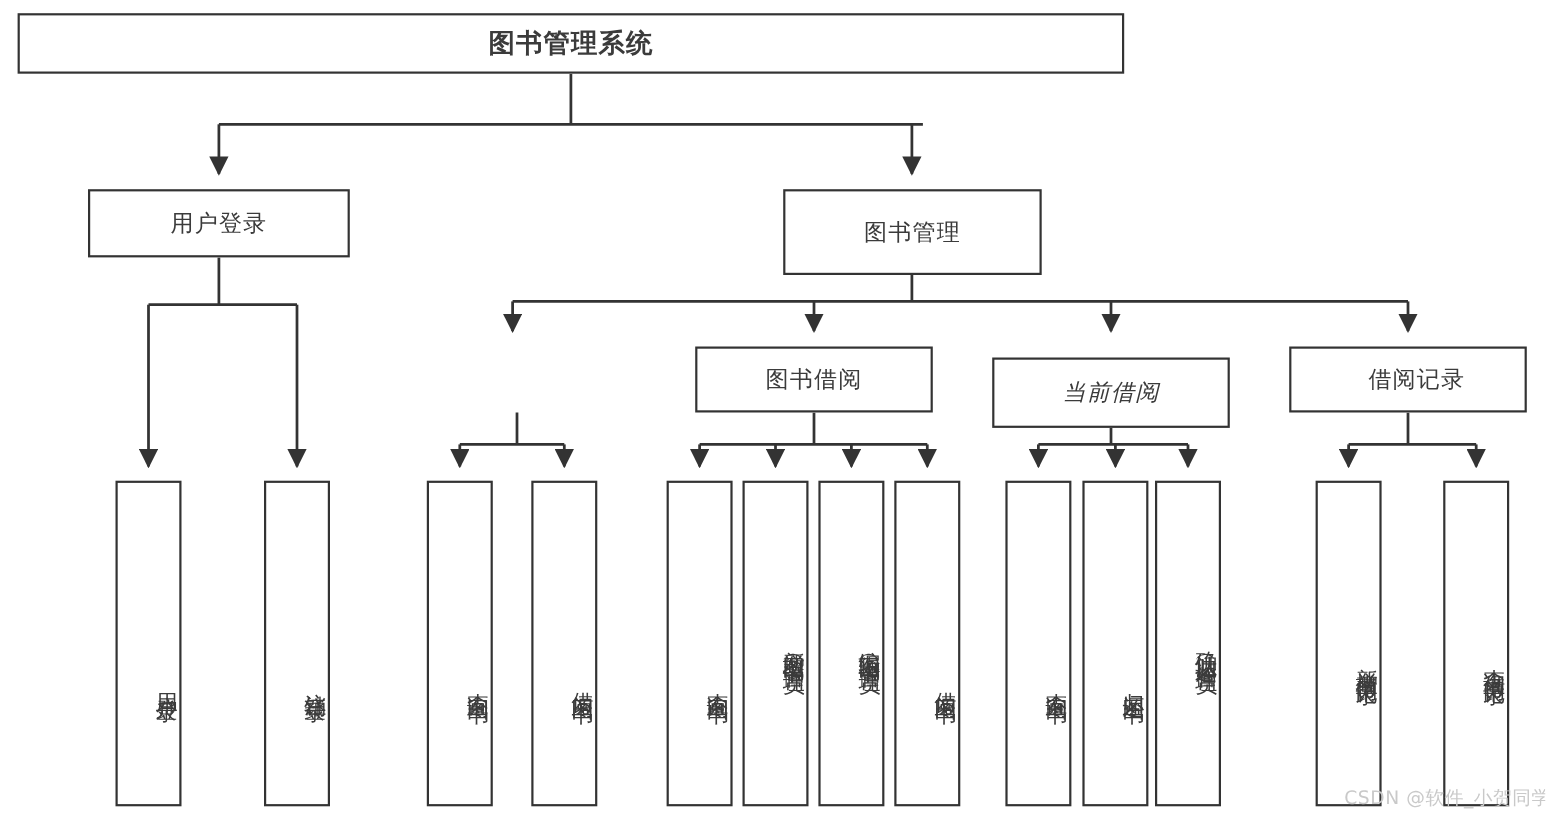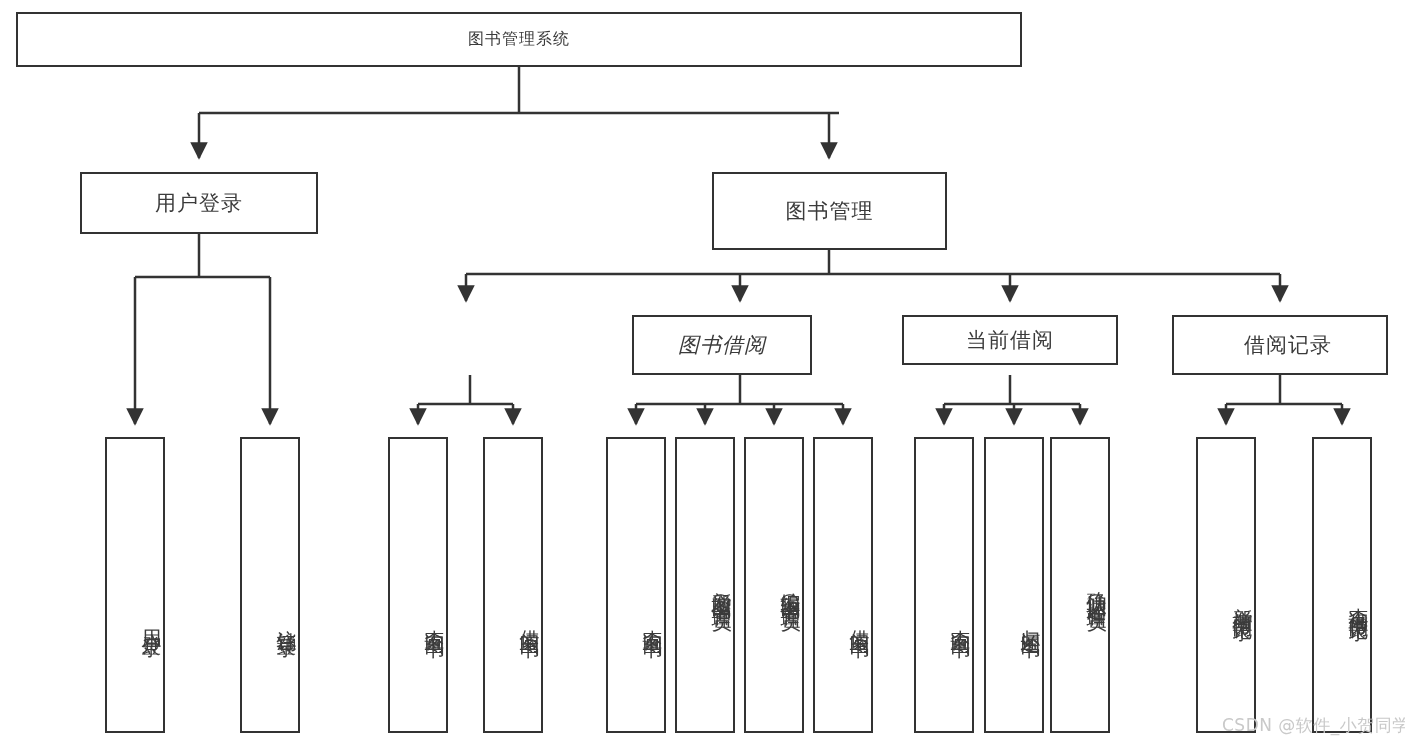--- a/index.html
+++ b/index.html
@@ -24,21 +24,22 @@
     background: #ffffff;
     display: flex;
     align-items: center;
     justify-content: center;
     color: #3b3b3b;
     font-size: 21px;
     line-height: 1.15;
     letter-spacing: 1px;
   }
   .node.root {
-    font-size: 16px;
+    font-size: 24px;
+    font-weight: bold;
   }
   .node.vertical {
     writing-mode: vertical-rl;
     text-orientation: upright;
     align-items: flex-start;
     justify-content: center;
     padding-top: 14px;
     font-size: 20px;
     letter-spacing: 3px;
   }
@@ -123,24 +124,24 @@
     <span>图书管理系统</span>
   </div>
 
   <div class="node" style="left:80px; top:172px; width:238px; height:62px;">
     <span>用户登录</span>
   </div>
   <div class="node" style="left:712px; top:172px; width:235px; height:78px;">
     <span>图书管理</span>
   </div>
 
-  <div class="node" style="left:632px; top:315px; width:180px; height:60px;font-style:italic;">
+  <div class="node" style="left:632px; top:315px; width:216px; height:60px;">
     <span>图书借阅</span>
   </div>
-  <div class="node" style="left:902px; top:315px; width:216px; height:50px;">
+  <div class="node" style="left:902px; top:325px; width:216px; height:64px;font-style:italic;">
     <span>当前借阅</span>
   </div>
   <div class="node" style="left:1172px; top:315px; width:216px; height:60px;padding-left:16px;">
     <span>借阅记录</span>
   </div>
 
   <div class="node vertical" style="left:105px; top:437px; width:60px; height:296px; padding-top:70px;">
     <span>用户登录</span>
   </div>
   <div class="node vertical" style="left:240px; top:437px; width:60px; height:296px; padding-top:70px;">

